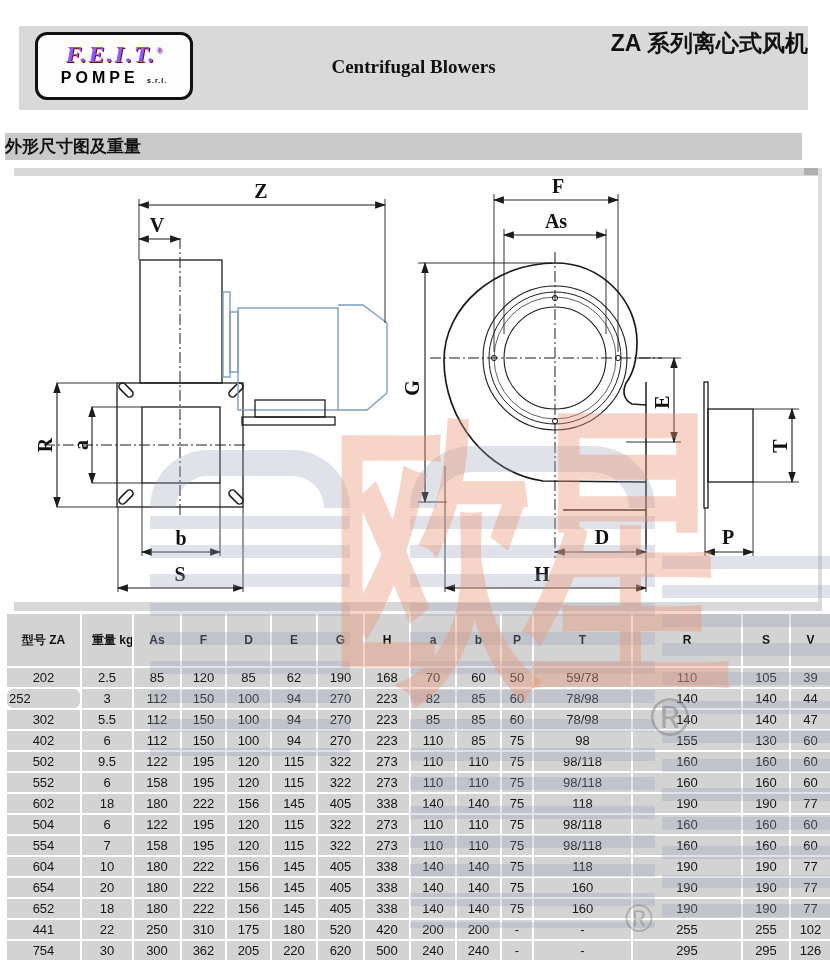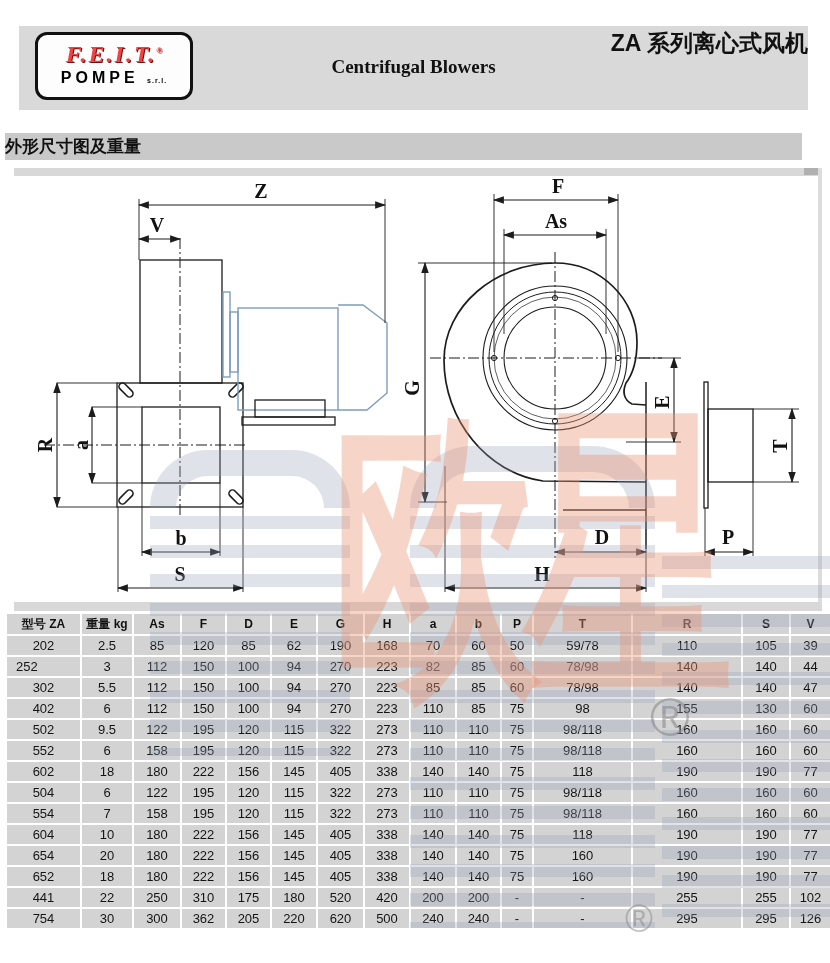--- a/index.html
+++ b/index.html
@@ -3,21 +3,21 @@
 <meta charset="utf-8">
 <style>
   html,body{margin:0;padding:0;background:#fff;}
   #root{position:relative;width:830px;height:963px;background:#ffffff;overflow:hidden;
         font-family:"Liberation Sans",sans-serif;color:#111;}
   
   .header-band{position:absolute;left:19px;top:26px;width:789px;height:84px;background:#d9d9d9;}
   .logo-box{position:absolute;left:16px;top:6px;width:158px;height:68px;background:#fdfdfd;
             border:3px solid #111;border-radius:12px;text-align:center;box-sizing:border-box;}
   .logo-brand{font-family:"Liberation Serif",serif;font-weight:bold;font-style:italic;
-              color:#ef4444;font-size:24px;letter-spacing:2px;margin-top:6px;
+              color:#8b5cf6;font-size:24px;letter-spacing:2px;margin-top:6px;
               text-shadow:1px 1px 0 #7a0c0c;}
   .logo-brand sup{font-size:8px;letter-spacing:0;}
   .logo-sub{font-weight:bold;font-size:16px;letter-spacing:4px;color:#000;margin-top:1px;}
   .logo-sub small{font-size:7px;letter-spacing:1px;font-weight:bold;}
   .title-cn{position:absolute;left:0;top:2px;width:100%;text-align:right;
             font-size:23px;font-weight:bold;}
   .title-en{position:absolute;left:0;top:30px;width:100%;text-align:center;
             font-family:"Liberation Serif",serif;font-size:19px;font-weight:bold;}
   
   .section-bar{position:absolute;left:5px;top:133px;width:797px;height:27px;background:#c9c9c9;
@@ -25,25 +25,25 @@
   
   .drawing-panel{position:absolute;left:14px;top:168px;width:808px;height:443px;background:#fff;}
   .panel-strip-top{position:absolute;left:0;top:0;width:808px;height:8px;background:#d8d8d8;}
   .panel-strip-bottom{position:absolute;left:0;top:434px;width:808px;height:9px;background:#d8d8d8;}
   .panel-strip-right{position:absolute;right:0;top:0;width:4px;height:443px;background:#dcdcdc;}
   .panel-cap{position:absolute;left:790px;top:0;width:14px;height:7px;background:#b0b0b0;}
   svg text.dlab{font-family:"Liberation Serif",serif;font-weight:bold;font-size:20px;fill:#111;}
   
   table.dim{position:absolute;left:5px;top:612px;width:825px;border-collapse:separate;
             border-spacing:2px;table-layout:fixed;}
-  table.dim th{background:#d3d3d3;height:20px;font-size:12px;font-weight:600;
-               text-align:center;padding:0;overflow:hidden;white-space:nowrap;}
+  table.dim th{background:#d3d3d3;height:32px;font-size:12px;font-weight:600;
+               text-align:center;padding:10px;overflow:hidden;white-space:nowrap;}
   table.dim td{background:#d3d3d3;height:19px;font-size:13px;text-align:center;
                padding:0;overflow:hidden;white-space:nowrap;color:#141414;}
-  table.dim td.left{text-align:left;padding-left:9px;}
+  table.dim td.left{text-align:left;padding-left:2px;border-radius:6px;}
   
   .wm{position:absolute;pointer-events:none;z-index:40;}
   .wm-arch{border:26px solid rgba(150,160,182,0.30);border-bottom:none;
            border-radius:130px 130px 0 0;box-sizing:border-box;background:transparent;}
   .wm-stripes{background:repeating-linear-gradient(180deg,rgba(150,160,182,0.30) 0 13px,
               rgba(0,0,0,0) 13px 29px);}
   .wm-cn{font-weight:bold;font-size:210px;line-height:210px;letter-spacing:-18px;
          color:rgba(232,148,118,0.40);transform:scaleY(1.45);transform-origin:top left;white-space:nowrap;}
   .wm-star{font-weight:bold;font-style:italic;font-size:96px;letter-spacing:2px;
            color:rgba(236,162,138,0.55);}

